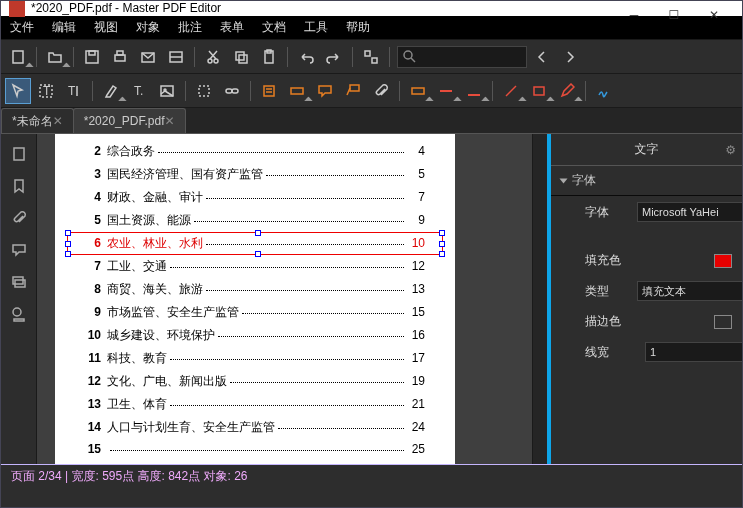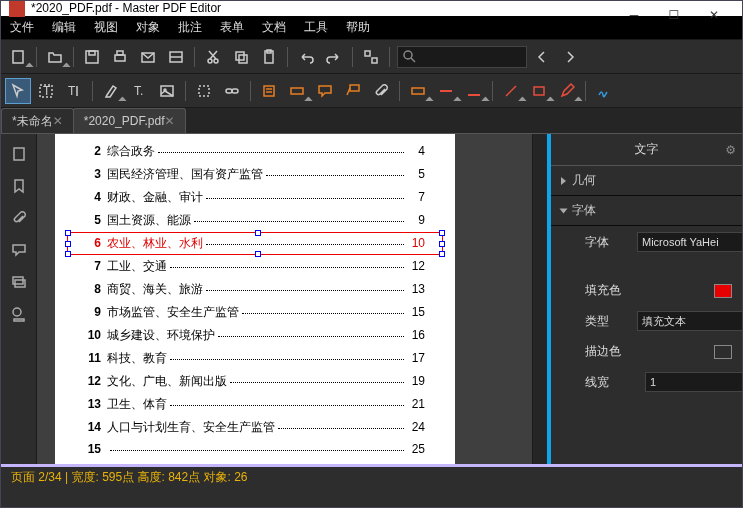--- a/index.html
+++ b/index.html
@@ -36,21 +36,21 @@
 .rightpanel{width:195px;background:#2d2d2d;border-left:4px solid #0ea5e9;display:flex;flex-direction:column}
 .rphdr{height:32px;background:#2d2d2d;border-bottom:1px solid #555;display:flex;align-items:center;justify-content:center;color:#ddd;position:relative}
 .rphdr .knob{position:absolute;right:6px;color:#888}
 .rpsection{border-bottom:1px solid #0a0a0a;padding:6px 10px;color:#ccc;display:flex;align-items:center;gap:6px}
 .tri{width:0;height:0;border-top:4px solid transparent;border-bottom:4px solid transparent;border-left:5px solid #aaa}
 .tri.open{transform:rotate(90deg)}
 .proprow{display:flex;align-items:center;padding:6px 10px 6px 34px;gap:8px}
 .proprow label{color:#ddd;min-width:44px}
 .propinput{background:#1a1a1a;border:1px solid #444;color:#ddd;padding:2px 4px;flex:1;height:20px;font-size:11px}
 .colorchip{width:18px;height:14px;border:1px solid #888}
-.statusbar{height:24px;background:#2d2d2d;border-top:3px solid #c4b5fd;display:flex;align-items:center;padding:4px 10px;color:#eab308;font-size:12px}
+.statusbar{height:24px;background:#2d2d2d;border-top:1px solid #c4b5fd;display:flex;align-items:center;padding:4px 10px;color:#f0abfc;font-size:12px}
 svg{width:16px;height:16px;stroke:currentColor;fill:none;stroke-width:1.5}
 .ico-red{color:#e74c3c}
 .ico-orange{color:#e67e22}
 .ico-blue{color:#3498db}
 .scrollbar{width:15px;background:#252525;border-left:1px solid #1a1a1a}
 </style>
 </head>
 <body>
 
 <div class="titlebar">
@@ -440,24 +440,20 @@
       </div>
   </div>
   <div class="scrollbar"></div>
 
   <div class="rightpanel">
     <div class="rphdr">
         <span>文字</span>
         <span class="knob">⚙</span>
       </div>
     <div class="rpsection">
-        <span class="tri"></span>
-        <span>几何</span>
-      </div>
-    <div class="rpsection">
         <span class="tri open"></span>
         <span>字体</span>
       </div>
     <div class="proprow">
         <label>字体</label>
         <input class="propinput" value="Microsoft YaHei" style="">
       </div>
     <div style="height:18px"></div>
     <div class="proprow">
         <label>填充色</label>

